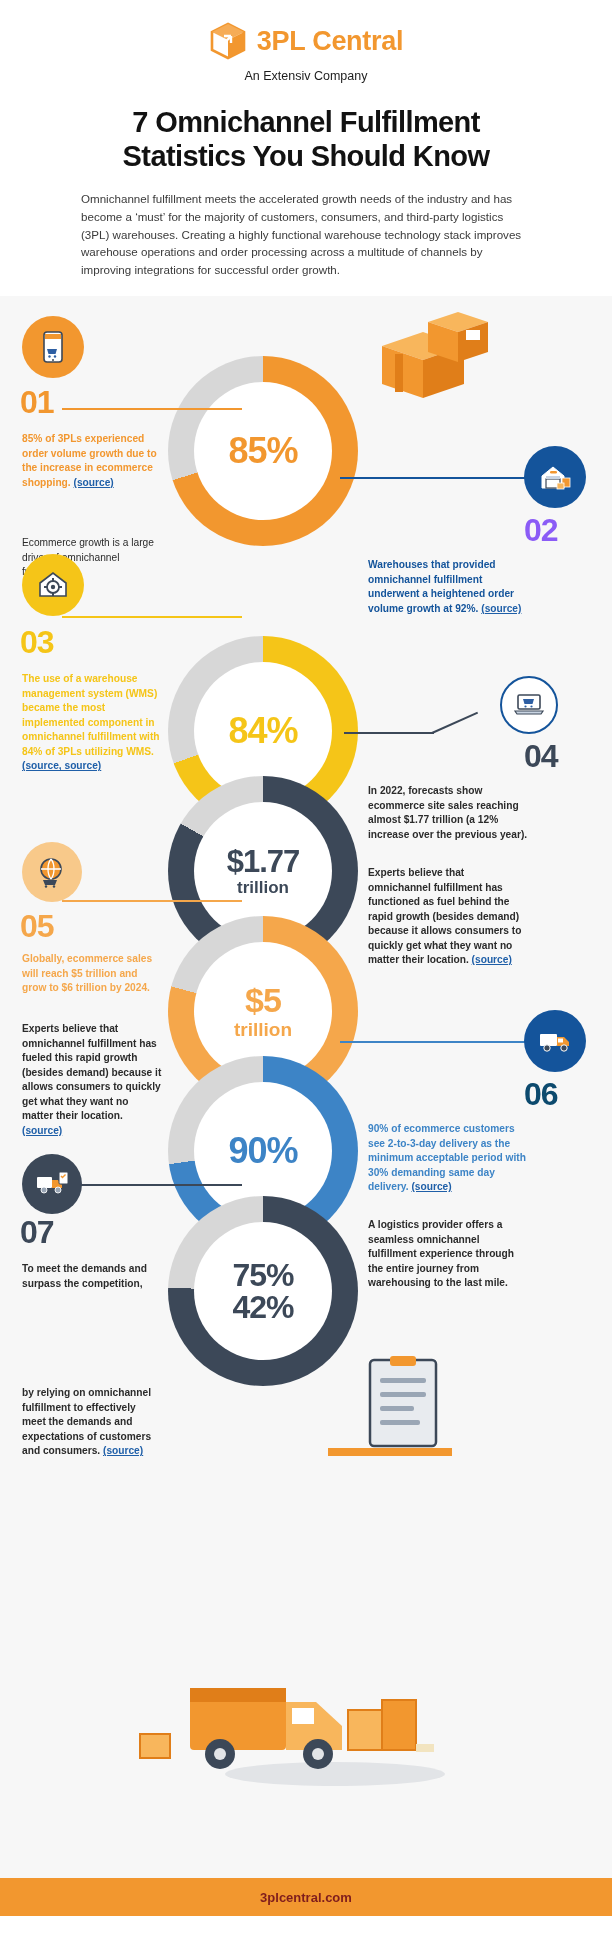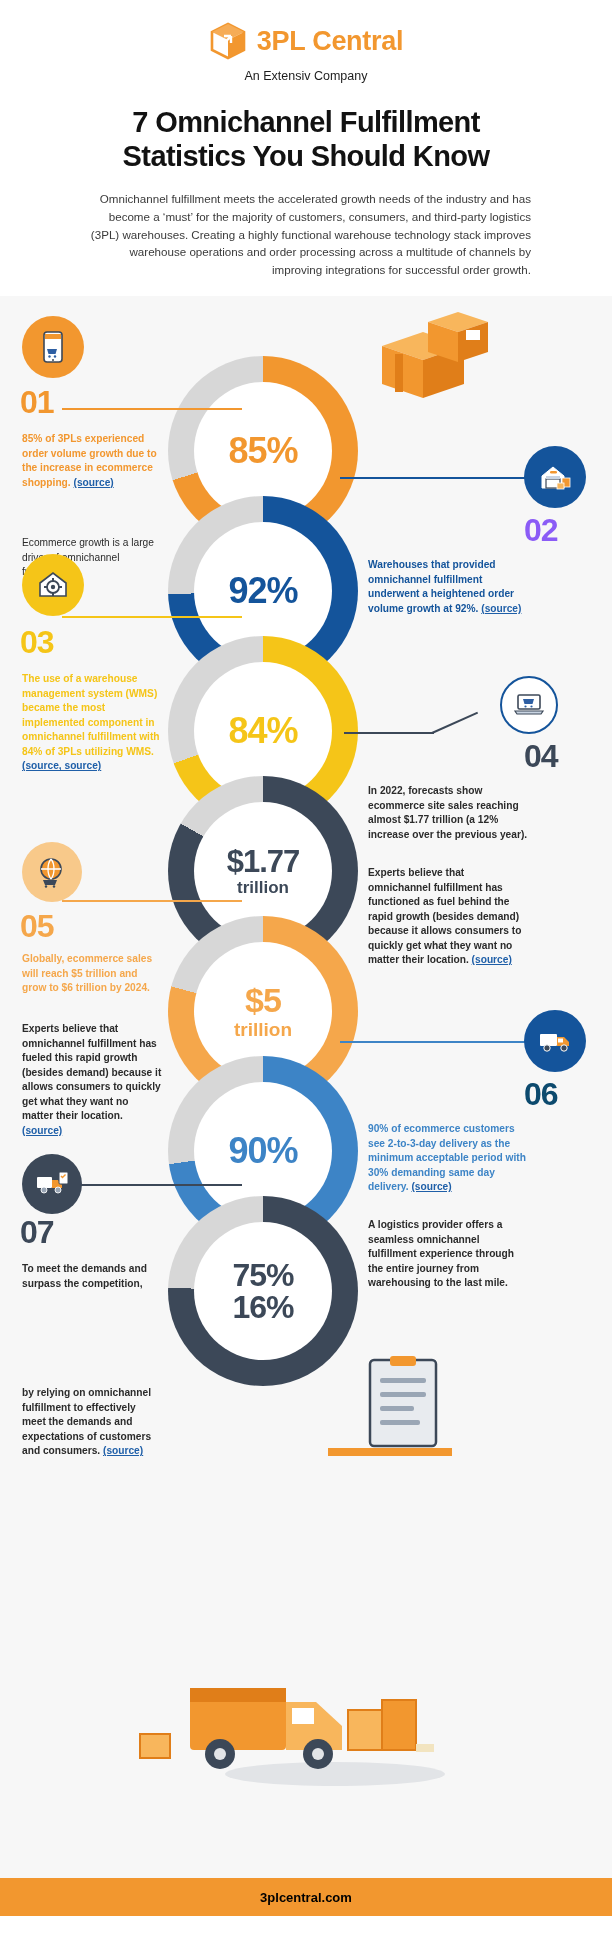--- a/index.html
+++ b/index.html
@@ -25,21 +25,21 @@
     font-weight: bold;
     color: #121212;
     letter-spacing: -0.6px;
   }
   .intro {
     margin: 17px auto 0;
     width: 450px;
     font-size: 11.6px;
     line-height: 1.52;
     color: #3a3a3a;
-    text-align:right;
+    text-align:left;
   }
 
   
   .canvas {
     position: relative;
     width: 612px;
     height: 1620px;
     background: #f7f7f7;
     overflow: hidden;
   }
@@ -75,21 +75,21 @@
   .src { color:#1f5fa8; text-decoration:underline; font-weight:bold; }
 
   
   .art { position:absolute; }
 
   
   .footer {
     position:absolute; left:0; bottom:0; width:612px; height:38px;
     background:#F2972F; display:flex; align-items:center; justify-content:center;
   }
-  .footer span { color:#000000; font-size:13px; font-weight:bold; }
+  .footer span { color:#7f1d1d; font-size:13px; font-weight:bold; }
 </style>
 </head>
 <body>
 
 <div class="header">
   <div class="logo-row">
     <span class="logo-mark">
       <svg width="38" height="38" viewBox="0 0 38 38">
         <polygon points="19,2 35,10 35,28 19,36 3,28 3,10" fill="none" stroke="#F2972F" stroke-width="2.6"></polygon>
         <polygon points="19,2 35,10 19,18 3,10" fill="#F6AC56"></polygon>
@@ -118,25 +118,20 @@
       <rect x="98" y="24" width="14" height="10" fill="#FFFFFF"></rect>
     </svg>
   </div>
 
   <div class="ring" style="left:168px; top:60px; width:190px; height:190px; background:conic-gradient(#F2972F 0deg 252deg, #D7D7D7 252deg 360deg);">
     <div class="hole" style="left:26px; top:26px; width:138px; height:138px;">
       <span class="ring-val" style="font-size:36px; color:#F2972F;">85%</span>
     </div>
   </div>
 
-  <div class="ring" style="left:168px; top:200px; width:190px; height:190px; background:conic-gradient(#14549B 0deg 268deg, #D7D7D7 268deg 360deg);">
-    <div class="hole" style="left:26px; top:26px; width:138px; height:138px;">
-      <span class="ring-val" style="font-size:36px; color:#14549B;">92%</span>
-    </div>
-  </div>
 
   <div class="ring" style="left:168px; top:340px; width:190px; height:190px; background:conic-gradient(#F5C518 0deg 250deg, #D7D7D7 250deg 360deg);">
     <div class="hole" style="left:26px; top:26px; width:138px; height:138px;">
       <span class="ring-val" style="font-size:36px; color:#F5C518;">84%</span>
     </div>
   </div>
 
   <div class="ring" style="left:168px; top:480px; width:190px; height:190px; background:conic-gradient(#3C4858 0deg 300deg, #D7D7D7 300deg 360deg);">
     <div class="hole" style="left:26px; top:26px; width:138px; height:138px;">
       <span class="ring-val" style="font-size:31px; color:#3C4858;">$1.77</span>
@@ -153,21 +148,21 @@
 
   <div class="ring" style="left:168px; top:760px; width:190px; height:190px; background:conic-gradient(#3D84C6 0deg 262deg, #D7D7D7 262deg 360deg);">
     <div class="hole" style="left:26px; top:26px; width:138px; height:138px;">
       <span class="ring-val" style="font-size:36px; color:#3D84C6;">90%</span>
     </div>
   </div>
 
   <div class="ring" style="left:168px; top:900px; width:190px; height:190px; background:conic-gradient(#3C4858 0deg 272deg, #D7D7D7 272deg 360deg);">
     <div class="hole" style="left:26px; top:26px; width:138px; height:138px;">
       <span class="ring-val" style="font-size:32px; color:#3C4858;">75%</span>
-      <span class="ring-sub" style="font-size:32px; color:#3C4858; letter-spacing:-1px;">16%</span>
+      <span class="ring-sub" style="font-size:32px; color:#3C4858; letter-spacing:-1px;">42%</span>
     </div>
   </div>
 
   <div class="conn" style="left:62px; top:112px; width:180px; background:#F2972F;"></div>
   <div class="badge" style="left:22px; top:20px; width:62px; height:62px; background:#F2972F;">
     <svg width="34" height="34" viewBox="0 0 34 34">
       <rect x="8" y="2" width="18" height="30" rx="3" fill="#FFFFFF" stroke="#3C4858" stroke-width="1.6"></rect>
       <rect x="9" y="4" width="16" height="5" fill="#F2972F"></rect>
       <path d="M11 19 h10 l-1.5 5 h-7 z" fill="#2E5FA3"></path>
       <circle cx="13.5" cy="26.5" r="1.2" fill="#2E5FA3"></circle>

